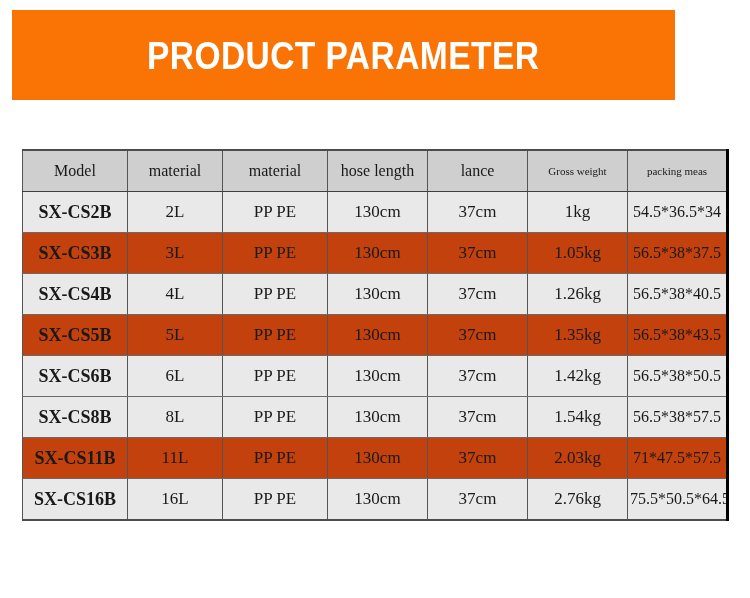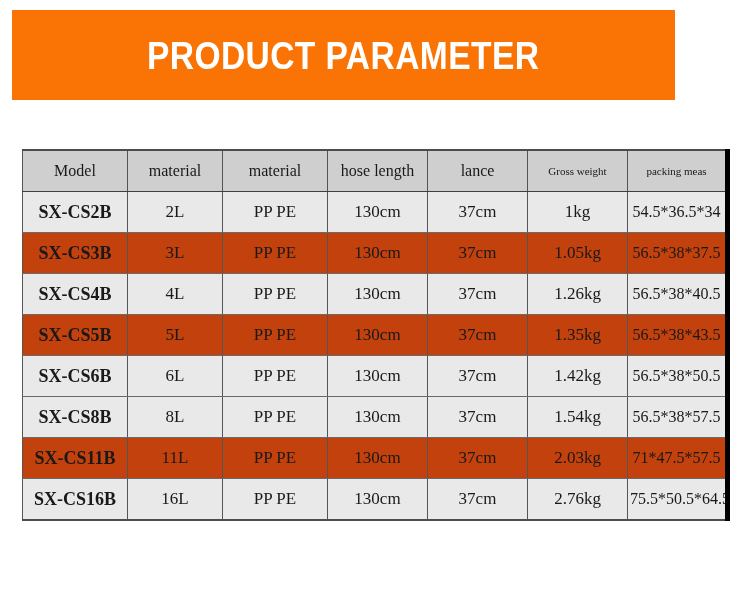--- a/index.html
+++ b/index.html
@@ -77,21 +77,21 @@
     height: 40px;
     padding: 0 2px;
     font-size: 17px;
     color: #191919;
     white-space: nowrap;
     overflow: hidden;
   }
   table.spec tr > th:first-child,
   table.spec tr > td:first-child { border-left: 1px solid #555555; }
   table.spec tr > th:last-child,
-  table.spec tr > td:last-child  { border-right: 5px solid #000000; }
+  table.spec tr > td:last-child  { border-right: 3px solid #000000; }
 
   table.spec thead th {
     background: #cfcfcf;
     font-weight: normal;
     font-size: 16px;
     border-top: none;
     border-bottom: 1px solid #3f3f3f;
   }
   table.spec thead th.h-weight,
   table.spec thead th.h-packing { font-size: 11px; }

